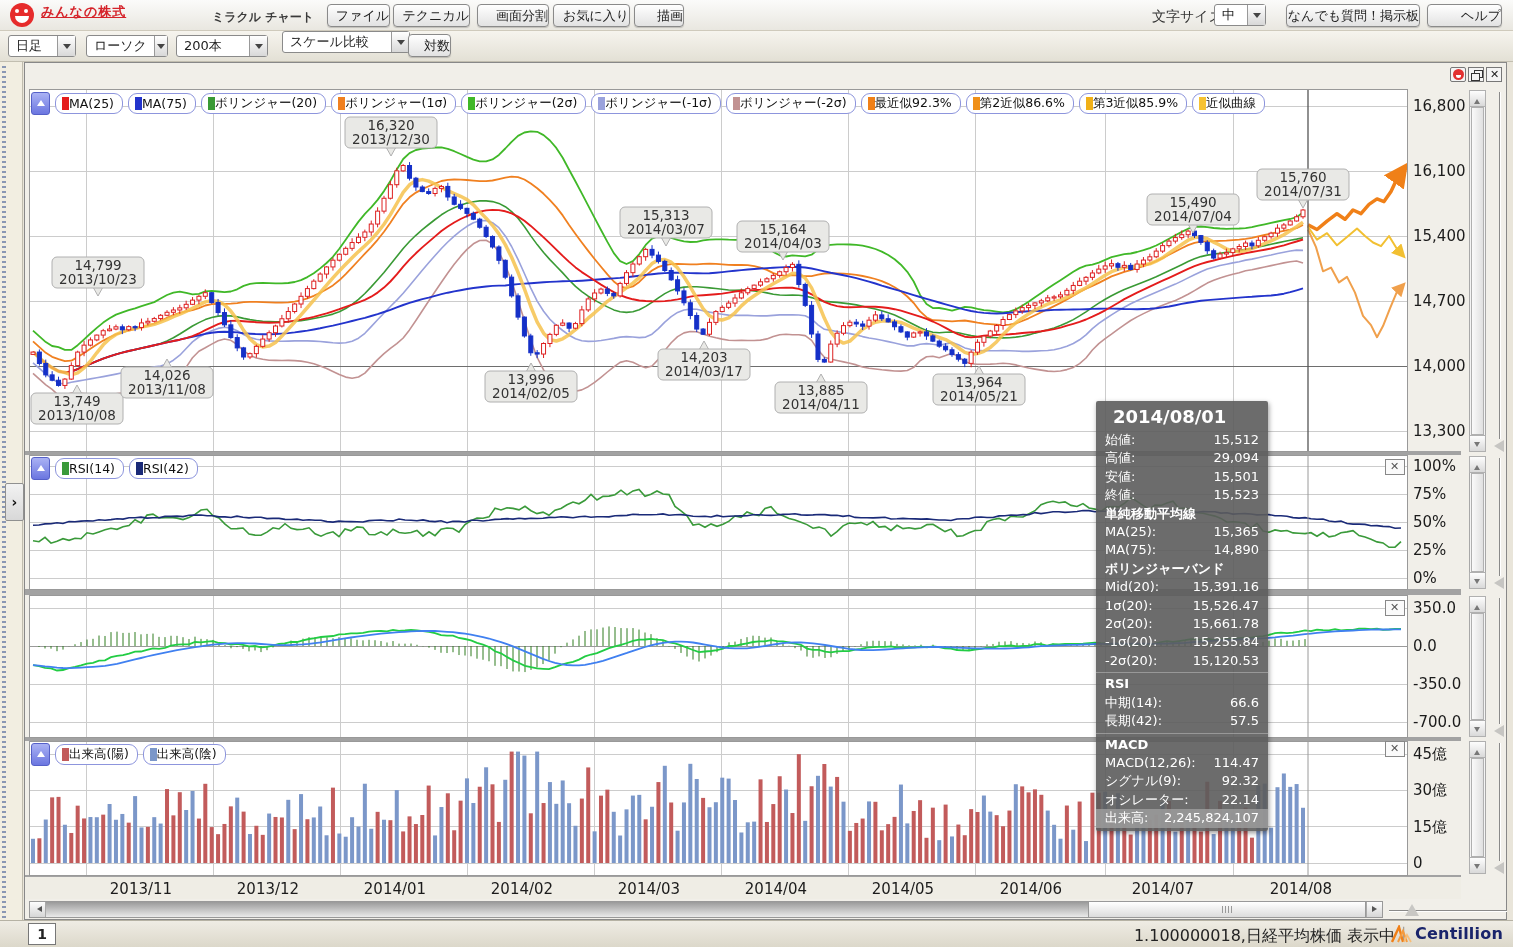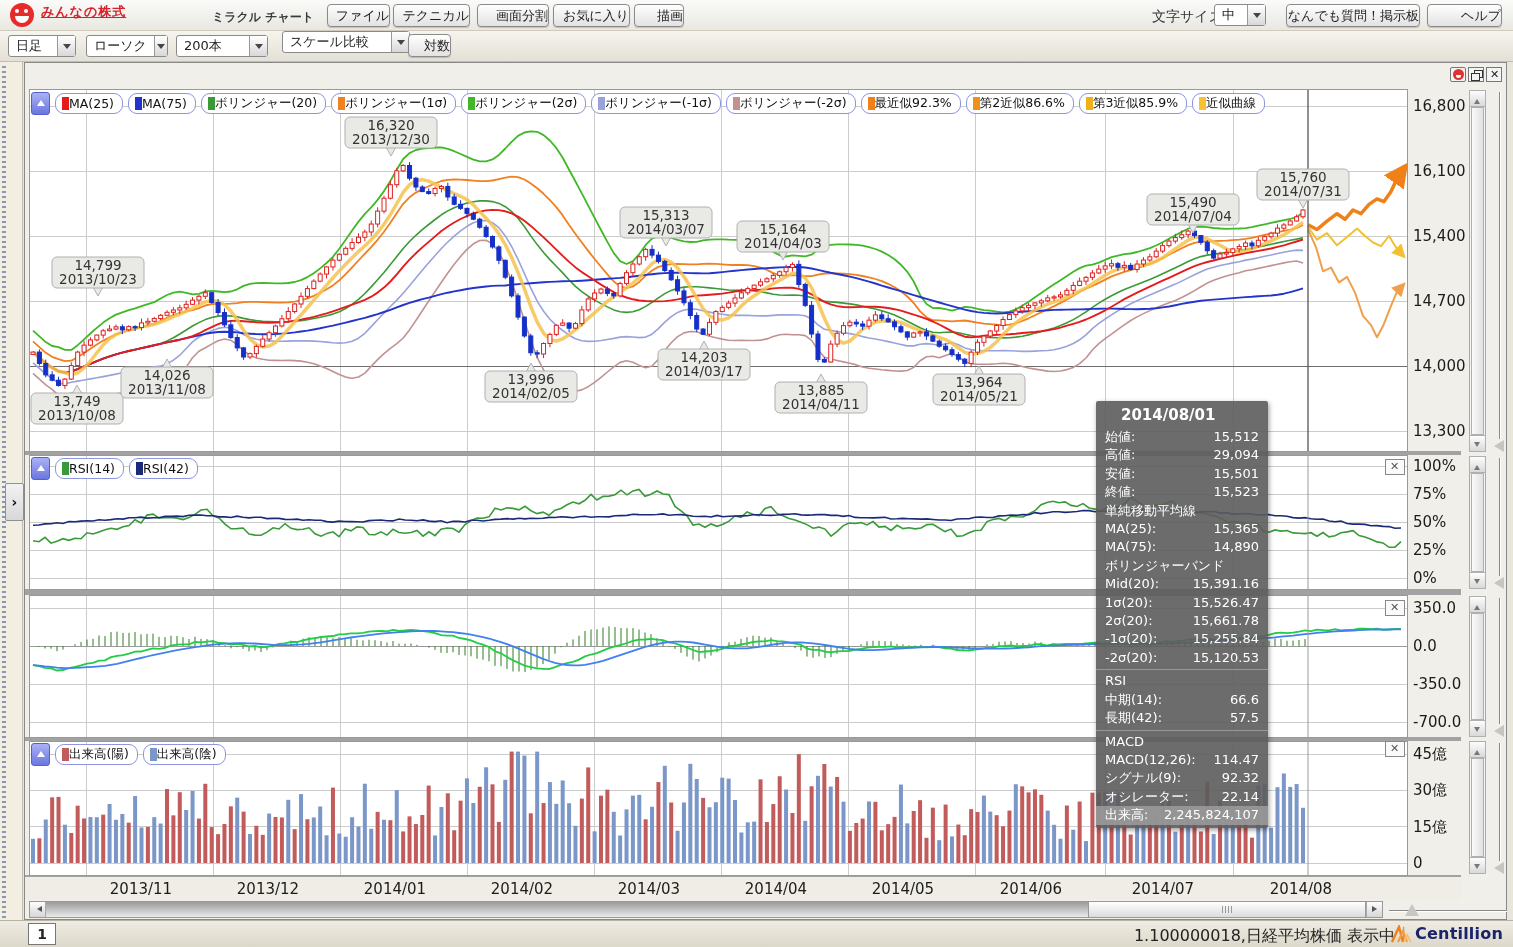--- a/index.html
+++ b/index.html
@@ -68,23 +68,23 @@
       padding:1px 8px 1px 6px;height:17px;font-size:12.5px;color:#111;white-space:nowrap;}
   .chip i{width:7px;height:13px;display:inline-block;}
   .chip b{font-weight:normal;}
 
   .panel-x{position:absolute;left:1360px;width:20px;height:16px;border:1px solid #888;background:#fafafa;z-index:2;box-sizing:border-box;}
   .panel-x::after{content:'✕';position:absolute;left:4px;top:0;font-size:11px;color:#555;line-height:14px;}
 
   
   .tooltip{position:absolute;left:1071px;top:314px;width:172px;background:rgba(92,92,92,.9);color:#fff;
       z-index:5;border-radius:2px;box-shadow:1px 2px 5px rgba(0,0,0,.4);padding-bottom:3px;}
-  .tooltip .tt{font-size:15px;font-weight:bold;padding:5px 25px 4px;}
+  .tooltip .tt{font-size:18px;font-weight:bold;padding:5px 17px 4px;}
   .trow{display:flex;justify-content:space-between;padding:0 9px;line-height:18.4px;font-size:13px;}
-  .trow.h,.trow.hd{font-weight:normal;}
+  .trow.h,.trow.hd{font-weight:bold;}
   .trow.hd{border-top:1px solid rgba(255,255,255,.3);margin-top:2px;padding-top:2px;}
   .trow.hl{background:rgba(160,160,160,.8);}
 
   
   .vsb{position:absolute;left:1444px;width:17px;border:1px solid #a8a8a8;background:#f4f4f4;box-sizing:border-box;z-index:3;}
   .vsb .up,.vsb .dn{position:absolute;left:-1px;right:-1px;height:15px;background:linear-gradient(#fdfdfd,#d9d9d9);border:1px solid #b0b0b0;}
   .vsb .up{top:-1px;} .vsb .dn{bottom:-1px;}
   .vsb .up::after{content:'';position:absolute;left:4px;top:5px;width:0;height:0;border:3.5px solid transparent;border-bottom:5px solid #777;}
   .vsb .dn::after{content:'';position:absolute;left:4px;top:6px;width:0;height:0;border:3.5px solid transparent;border-top:5px solid #777;}
   .vsb .th{position:absolute;left:1px;right:1px;top:16px;bottom:16px;background:linear-gradient(90deg,#fafafa,#e0e0e0);border:1px solid #b0b0b0;}

